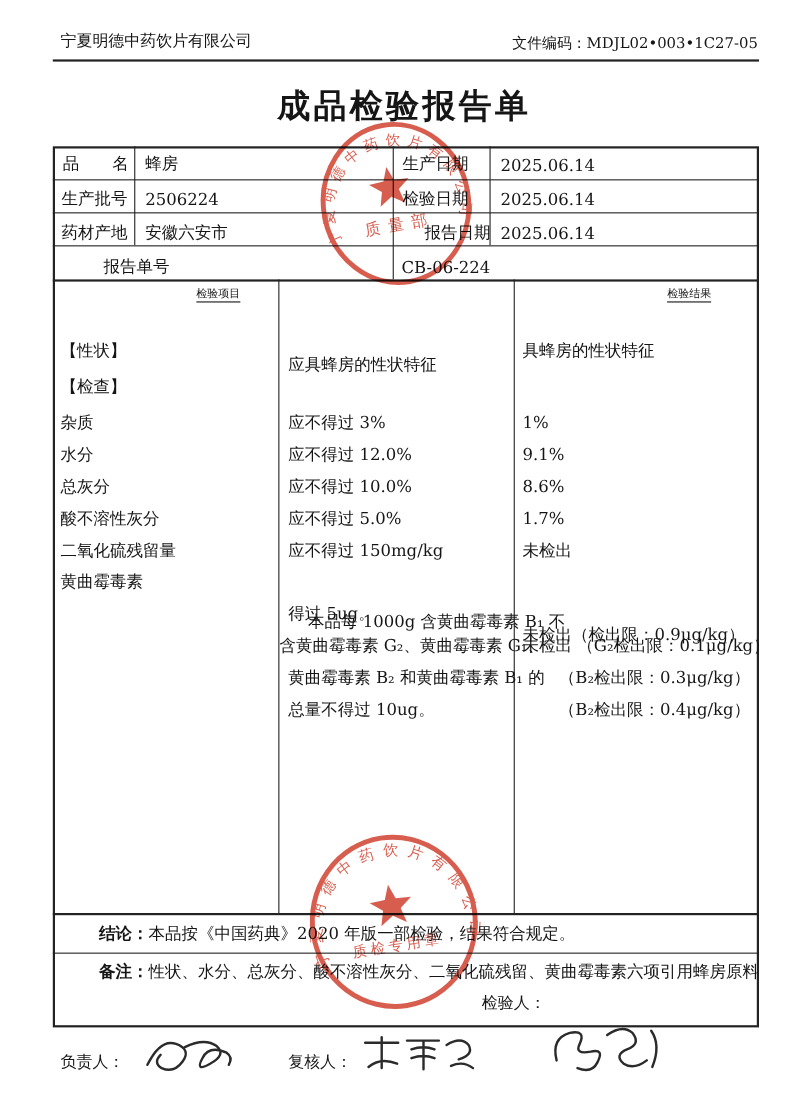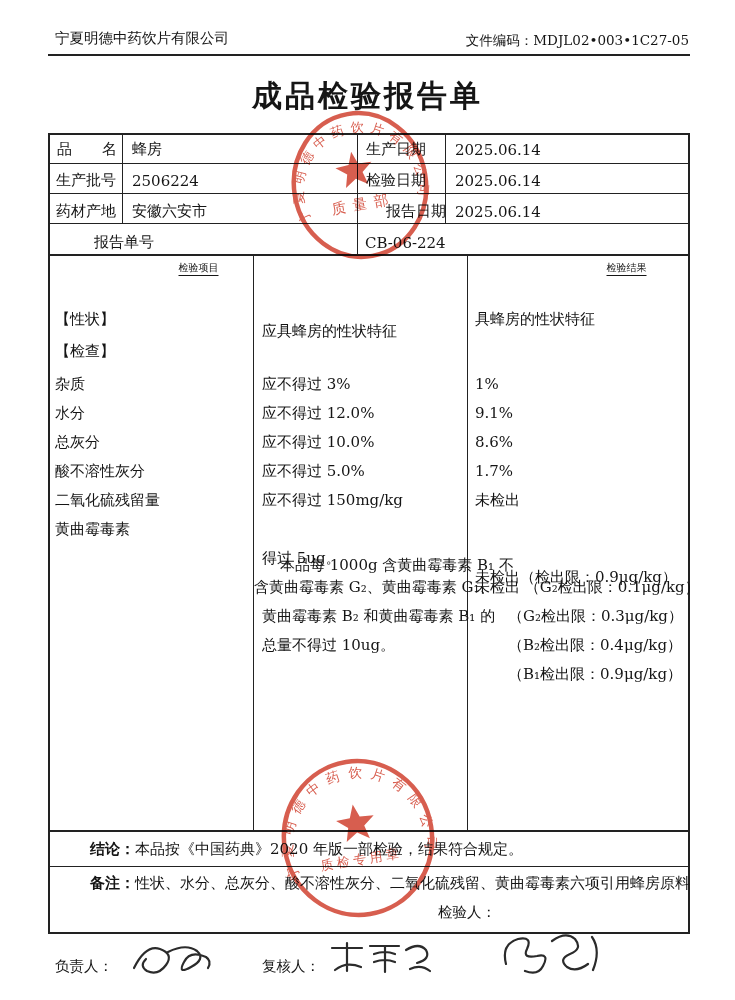--- a/index.html
+++ b/index.html
@@ -91,23 +91,22 @@
   <span class="t" style="left:262px; top:636px;">总量不得过 10ug。</span>
 
   <span class="t" style="left:475px; top:310px;">具蜂房的性状特征</span>
   <span class="t" style="left:475px; top:375px;">1%</span>
   <span class="t" style="left:475px; top:404px;">9.1%</span>
   <span class="t" style="left:475px; top:433px;">8.6%</span>
   <span class="t" style="left:475px; top:462px;">1.7%</span>
   <span class="t" style="left:475px; top:491px;">未检出</span>
   <span class="t" style="left:475px; top:520px;margin-top:48px;">未检出（检出限：0.9μg/kg）</span>
   <span class="t" style="left:475px; top:578px;">未检出 （G₂检出限：0.1μg/kg）</span>
-  <span class="t" style="left:508px; top:607px;">（G₂检出限：0.3μg/kg）</span>
+  <span class="t" style="left:508px; top:607px;">（B₂检出限：0.3μg/kg）</span>
   <span class="t" style="left:508px; top:636px;">（B₂检出限：0.4μg/kg）</span>
-  <span class="t" style="left:508px; top:665px;">（B₁检出限：0.9μg/kg）</span>
 
   <span class="t" style="left:90px; top:840px;"><span style="font-weight:600;">结论：</span><span>本品按《中国药典》2020 年版一部检验，结果符合规定。</span></span>
 
   <span class="t" style="left:90px; top:874px;"><span style="font-weight:600;">备注：</span><span>性状、水分、总灰分、酸不溶性灰分、二氧化硫残留、黄曲霉毒素六项引用蜂房原料</span></span>
 
   <span class="t hdr" style="left:55px;  top:958px;">负责人：</span>
   <span class="t hdr" style="left:262px; top:958px;">复核人：</span>
   <span class="t hdr" style="left:438px; top:904px;">检验人：</span>
 
   <svg class="sig" style="left:118px; top:938px;" width="110" height="50" viewBox="0 0 110 50">

